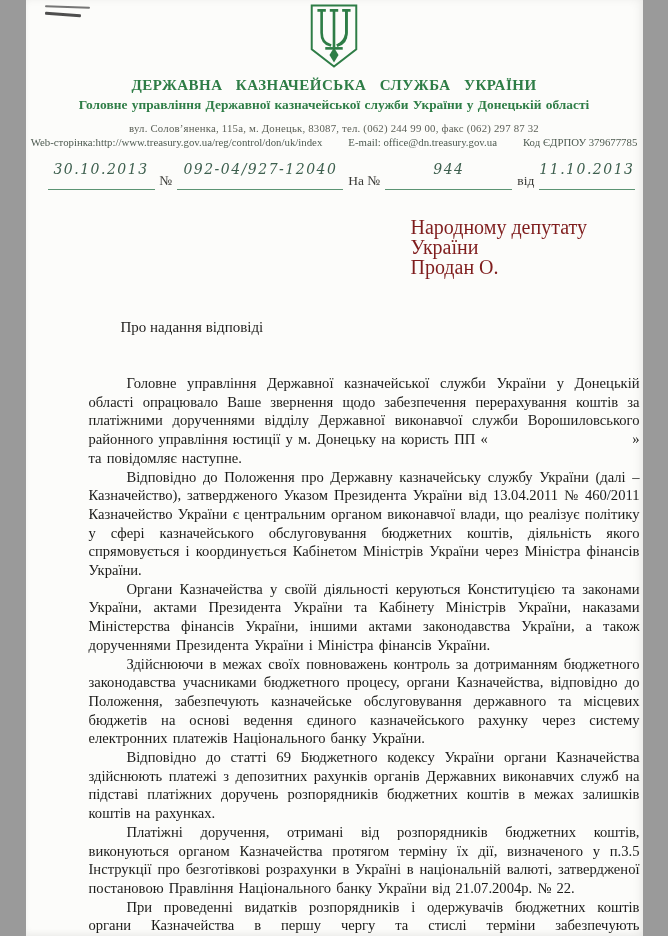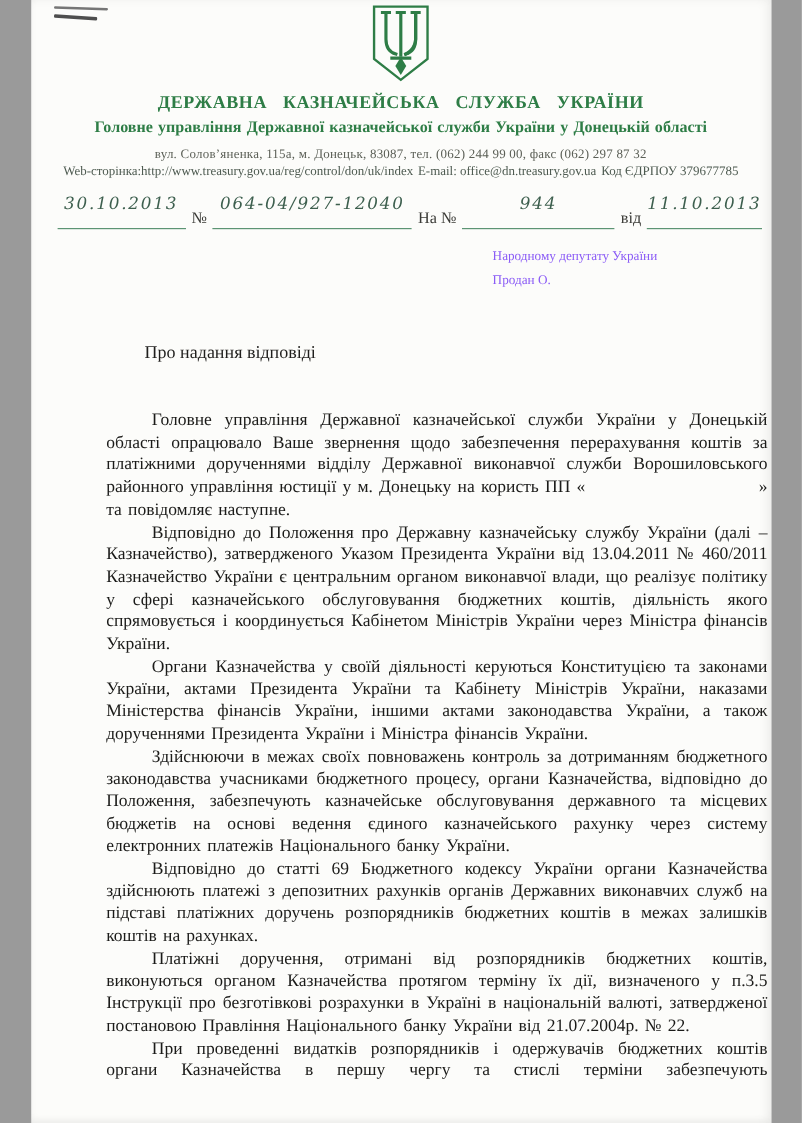--- a/index.html
+++ b/index.html
@@ -18,35 +18,35 @@
     background:#2f2f2f; transform:rotate(4deg); border-radius:1px; opacity:.85; }
 
   .header { text-align:center; padding-top:3px; }
   .emblem { display:inline-block; }
   .org-name { color:var(--brand); font-weight:bold; font-size:15px;
     word-spacing:9px; letter-spacing:.5px; margin-top:4px; }
   .department { color:var(--brand); font-weight:bold; font-size:13.4px;
     word-spacing:1px; margin-top:3px; }
   .address { color:#5b5f56; font-size:10.8px; margin-top:9px; letter-spacing:.2px; }
   .contacts { color:#4d5a50; font-size:10.8px; margin-top:2px;
-    display:flex; justify-content:center; gap:4px; }
+    display:flex; justify-content:center; gap:26px; }
 
   .ref-line { display:flex; align-items:flex-end; margin:13px 8px 0 22px;
     font-size:13.5px; color:#3a3a36; white-space:nowrap; }
   .ref-line .lbl { padding:0 5px 1px 5px; }
   .hw { font-style:italic; color:var(--ink); font-size:14px; letter-spacing:1.5px;
     font-family:"DejaVu Serif",serif; }
   .uline { border-bottom:1.5px solid var(--uline); text-align:center;
     display:inline-block; padding-bottom:12px; }
   .w-date  { width:118px; }
   .w-num   { width:183px; }
   .w-reply { width:140px;font-style:italic; }
   .w-rdate { width:100px; }
 
-  .recipient { margin:13px 0 0 385px; font-size:11px; color:#8b5cf6; line-height:20px; }
+  .recipient { margin:27px 0 0 385px; font-size:20px; color:#7f1d1d; line-height:20px; }
   .subject   { margin:42px 0 0 95px;  font-size:15px; color:#201f1d; }
 
   .body-text { margin:38px 0 0 63px; width:551px; text-align:justify;
     font-size:14.6px; line-height:18.7px; color:var(--text); word-spacing:1.5px; }
   .body-text p { margin:0; text-indent:38px; }
   .body-text p.force-justify { text-align-last:justify; }
 </style>
 </head>
 <body>
 
@@ -76,21 +76,21 @@
     <div class="contacts">
       <span>Web-сторінка:http://www.treasury.gov.ua/reg/control/don/uk/index</span>
       <span>E-mail: office@dn.treasury.gov.ua</span>
       <span>Код ЄДРПОУ 379677785</span>
     </div>
   </div>
 
   <div class="ref-line">
     <span class="hw uline w-date">30.10.2013</span>
     <span class="lbl">№</span>
-    <span class="hw uline w-num">064-04/927-12040</span>
+    <span class="hw uline w-num">092-04/927-12040</span>
     <span class="lbl">На №</span>
     <span class="hw uline w-reply">944</span>
     <span class="lbl">від</span>
     <span class="hw uline w-rdate">11.10.2013</span>
   </div>
 
   <div class="recipient">
     <div>Народному депутату України</div>
     <div>Продан О.</div>
   </div>

